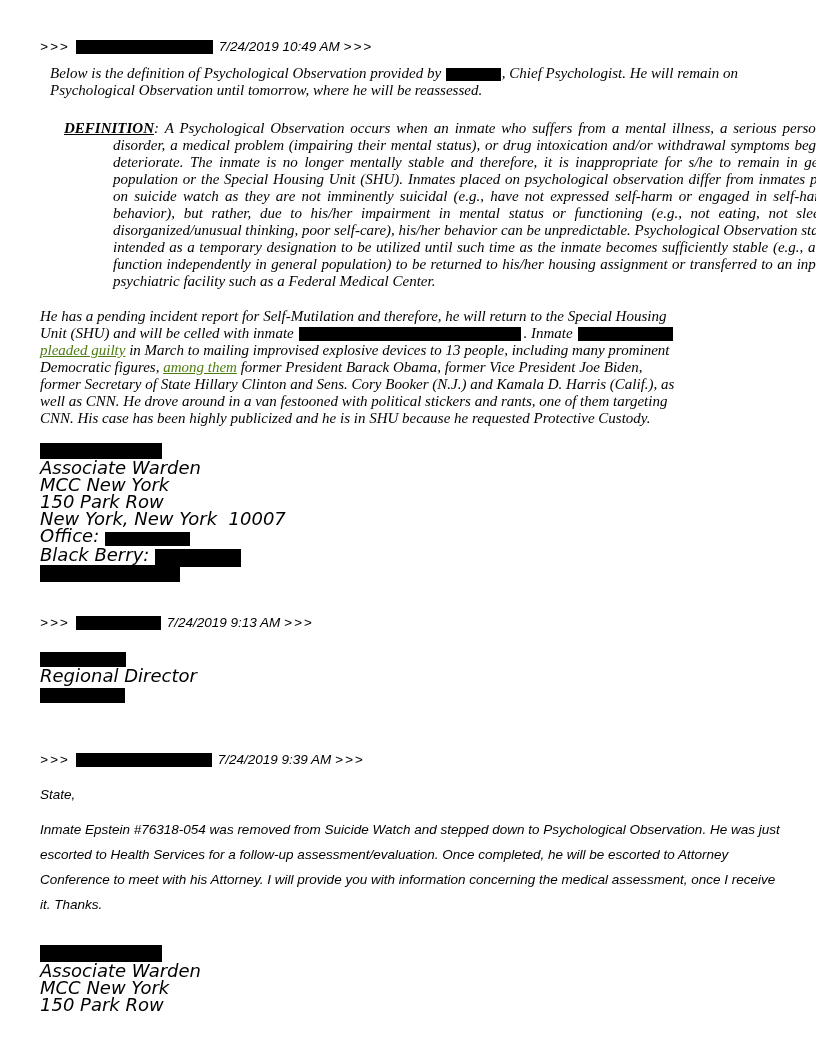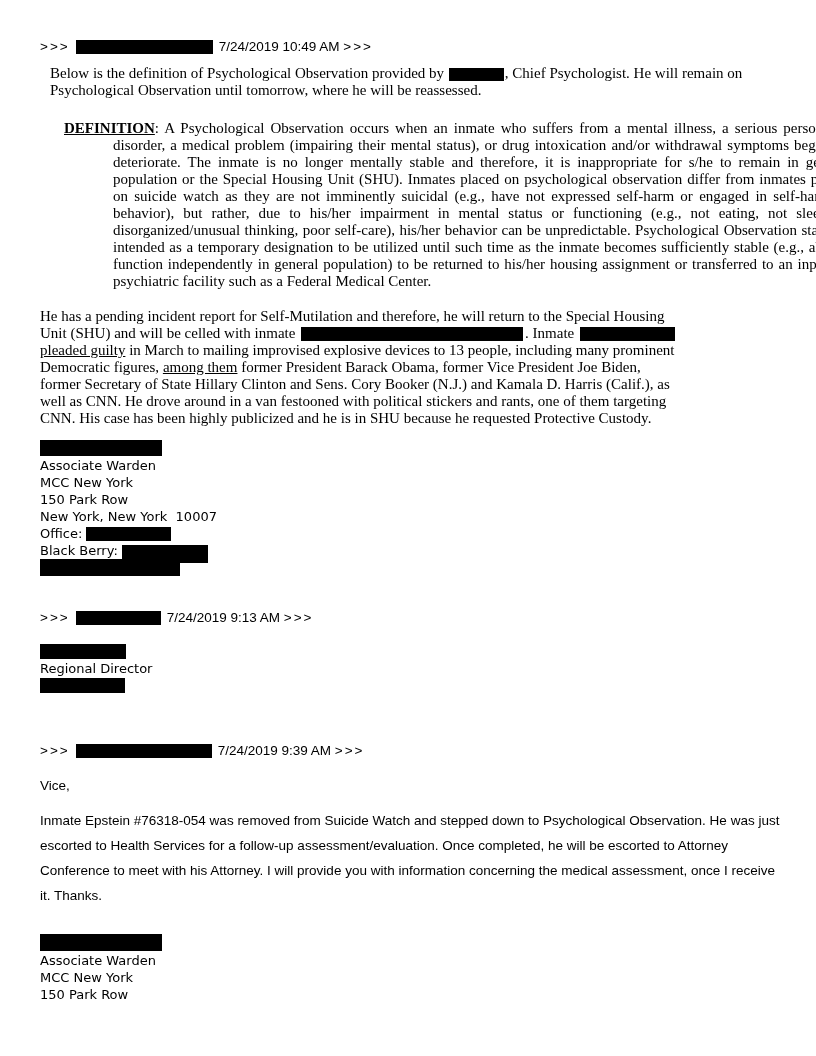--- a/index.html
+++ b/index.html
@@ -4,24 +4,25 @@
 <style>
   html,body { margin:0; padding:0; background:#ffffff; }
   .page {
     position:relative;
     width:816px; height:1056px;
     box-sizing:border-box;
     padding:38px 36px 0 40px;
     background:#ffffff;
     color:#000000;
     overflow:hidden;
+    font-style:italic;
   }
   .sans  { font-family:"Liberation Sans", sans-serif; font-size:13.5px; line-height:17px; }
   .serif { font-family:"Liberation Serif", serif;     font-size:15px;   line-height:17px; }
-  .sig   { font-family:"DejaVu Sans", sans-serif;     font-size:13px; line-height:17px; }
+  .sig   { font-family:"DejaVu Sans", sans-serif;     font-size:18px; line-height:17px; }
 
   .arrows { letter-spacing:2px; }
   .redact {
     display:inline-block;
     background:#000000;
     vertical-align:text-bottom;
   }
   .hdrline .redact { margin:0 6px; }
 
   .intro { width:720px; margin:10px; }
@@ -32,21 +33,21 @@
     margin:21px 0 0 0;
     text-align:justify;
     padding-left:73px;
     text-indent:-73px;
   }
   .def-label { font-weight:bold; text-decoration:underline;margin-left:24px; }
 
   .housing { width:640px; margin:18px 0 0 0; }
   .housing .redact { margin:0 2px; }
 
-  .lnk { color:#000000; text-decoration:underline; cursor:pointer; }
+  .lnk { color:#4d7c0f; text-decoration:underline; cursor:pointer; }
 
   .sigblock div { white-space:pre-wrap; }
   .sig1 { margin-top:13px; }
   .sig1 .bb-bar { vertical-align:middle; margin-bottom:-4px; }
 
   .email2-header { margin-top:32px; }
   .email2-body   { width:740px; margin:0; }
   .sig2 { margin-top:17px; }
 
   .email3-header { margin-top:48px; }
@@ -104,21 +105,21 @@
     <div><span class="redact" style="width:86px;height:15px;"></span></div>
     <div>Regional Director</div>
     <div><span class="redact" style="width:85px;height:15px;"></span></div>
   </div>
 
   <div class="sans hdrline email3-header">
     <span class="arrows">&gt;&gt;&gt;</span><span class="redact" style="width:136px;height:14px;"></span><span>7/24/2019 9:39 AM</span>
     <span class="arrows">&gt;&gt;&gt;</span>
   </div>
 
-  <p class="sans hello">Vice,</p>
+  <p class="sans hello">State,</p>
 
   <p class="sans email3-body">Inmate Epstein #76318-054 was removed from Suicide Watch and stepped down to Psychological Observation.  He was just escorted to Health Services for a follow-up assessment/evaluation.  Once completed, he will be escorted to Attorney Conference to meet with his Attorney.  I will provide you with information concerning the medical assessment, once I receive it. Thanks.</p>
 
   <div class="sig sigblock sig3">
     <div><span class="redact" style="width:122px;height:17px;"></span></div>
     <div>Associate Warden</div>
     <div>MCC New York</div>
     <div>150 Park Row</div>
   </div>
 

